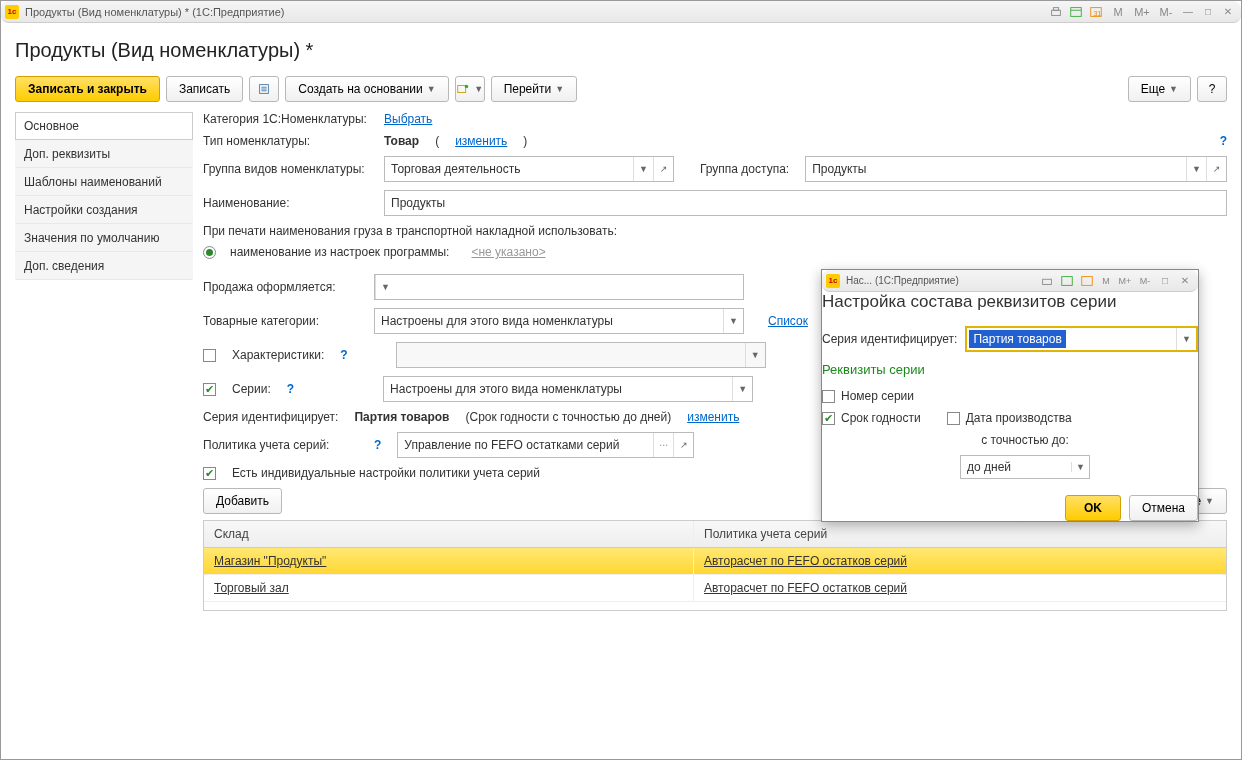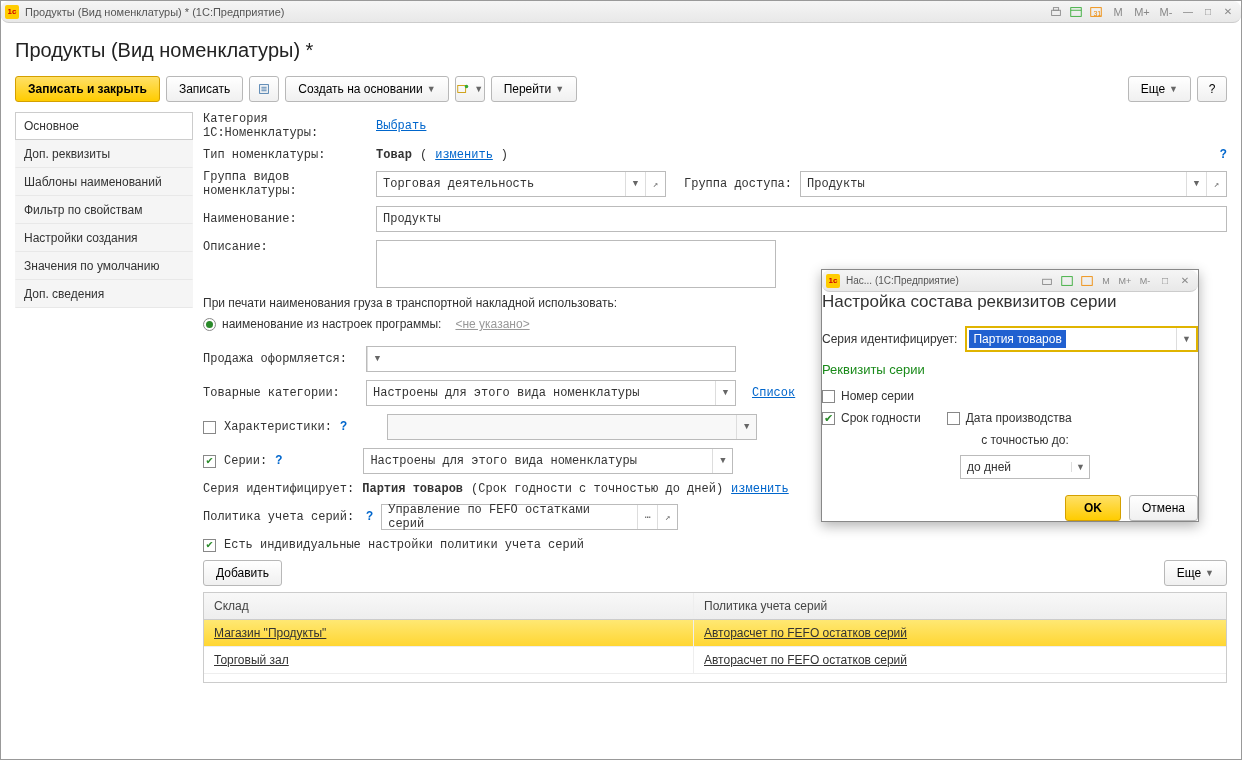--- a/index.html
+++ b/index.html
@@ -17,31 +17,31 @@
 .btn { height: 26px; padding: 0 12px; border: 1px solid #b8b8b8; background: linear-gradient(#fff,#f0f0f0); border-radius: 3px; cursor: pointer; font-size: 12px; display: inline-flex; align-items: center; gap: 4px; }
 .btn.primary { background: linear-gradient(#ffe066,#ffcc00); border-color: #d4a000; font-weight: bold; }
 .btn.icon-only { width: 30px; padding: 0; justify-content: center; }
 .btn .caret { font-size: 9px; color: #666; }
 .toolbar .spacer { flex: 1; }
 .main-layout { display: flex; gap: 10px; }
 .sidebar { width: 178px; }
 .sidebar-item { padding: 6px 8px; border: 1px solid transparent; cursor: pointer; font-size: 12px; color: #333; background: #f5f5f5; border-bottom: 1px solid #e8e8e8; }
 .sidebar-item.active { background: #fff; border: 1px solid #ccc; }
 .form-area { flex: 1; }
-.form-row { display: flex; align-items: center; margin-bottom: 8px; gap: 8px; font-family: Liberation Mono, monospace; }
+.form-row { display: flex; align-items: center; margin-bottom: 8px; gap: 16px; }
 .form-row .label { width: 165px; color: #333; }
 .form-row .label.wide { width: auto; }
 .link { color: #0066cc; text-decoration: underline; cursor: pointer; }
 .bold-text { font-weight: bold; }
 .help-icon { color: #0066cc; font-weight: bold; cursor: pointer; }
 .input-box { height: 26px; border: 1px solid #bbb; background: #fff; display: flex; align-items: center; }
 .input-box .val { padding: 0 6px; flex: 1; }
 .input-box .dd-btn { width: 20px; height: 100%; border-left: 1px solid #ddd; display: flex; align-items: center; justify-content: center; font-size: 9px; color: #666; cursor: pointer; }
 .textarea-box { border: 1px solid #bbb; background: #fff; height: 48px; }
-.radio-row { display: flex; align-items: center; gap: 6px; padding: 3px 0; }
+.radio-row { display: flex; align-items: center; gap: 14px; padding: 3px 0; }
 .radio { width: 13px; height: 13px; border: 1px solid #888; border-radius: 50%; display: inline-flex; align-items: center; justify-content: center; }
 .radio.checked::after { content: ""; width: 7px; height: 7px; background: #2a8a2a; border-radius: 50%; }
 .checkbox { width: 13px; height: 13px; border: 1px solid #888; display: inline-flex; align-items: center; justify-content: center; background: #fff; }
 .checkbox.checked::after { content: "✔"; color: #2a8a2a; font-size: 11px; line-height: 1; }
 .muted-link { color: #999; }
 .table-container { border: 1px solid #ccc; margin-top: 6px; }
 .table-header { display: flex; background: linear-gradient(#f8f8f8,#eee); border-bottom: 1px solid #ccc; }
 .table-header .th { padding: 6px 10px; font-size: 12px; color: #444; }
 .table-row { display: flex; border-bottom: 1px solid #eee; }
 .table-row.selected { background: linear-gradient(#ffe873,#ffd633); }
@@ -138,21 +138,20 @@
         </button>
       <button class="btn icon-only">?</button>
     </div>
 
     <div class="main-layout">
 
       <div class="sidebar">
         <div class="sidebar-item active">Основное</div>
         <div class="sidebar-item">Доп. реквизиты</div>
         <div class="sidebar-item">Шаблоны наименований</div>
-        <div class="sidebar-item">Фильтр по свойствам</div>
         <div class="sidebar-item">Настройки создания</div>
         <div class="sidebar-item">Значения по умолчанию</div>
         <div class="sidebar-item">Доп. сведения</div>
       </div>
 
       <div class="form-area">
 
         <div class="form-row">
           <span class="label">Категория 1С:Номенклатуры:</span>
           <span class="link">Выбрать</span>
@@ -183,24 +182,20 @@
           </div>
         </div>
 
         <div class="form-row">
           <span class="label">Наименование:</span>
           <div class="input-box" style="flex:1">
             <span class="val">Продукты</span>
           </div>
         </div>
 
-        <div class="form-row" style="align-items:flex-start">
-          <span class="label">Описание:</span>
-          <div class="textarea-box" style="width:400px"></div>
-        </div>
 
         <div style="margin-top:8px;margin-bottom:4px">При печати наименования груза в транспортной накладной использовать:</div>
         <div class="radio-row">
           <span class="radio checked"></span>
           <span>наименование из настроек программы:</span>
           <span class="link muted-link" style="margin-left:8px">&lt;не указано&gt;</span>
         </div>
 
         <div class="form-row" style="margin-top:12px">
           <span class="label" style="width:155px">Продажа оформляется:</span>

